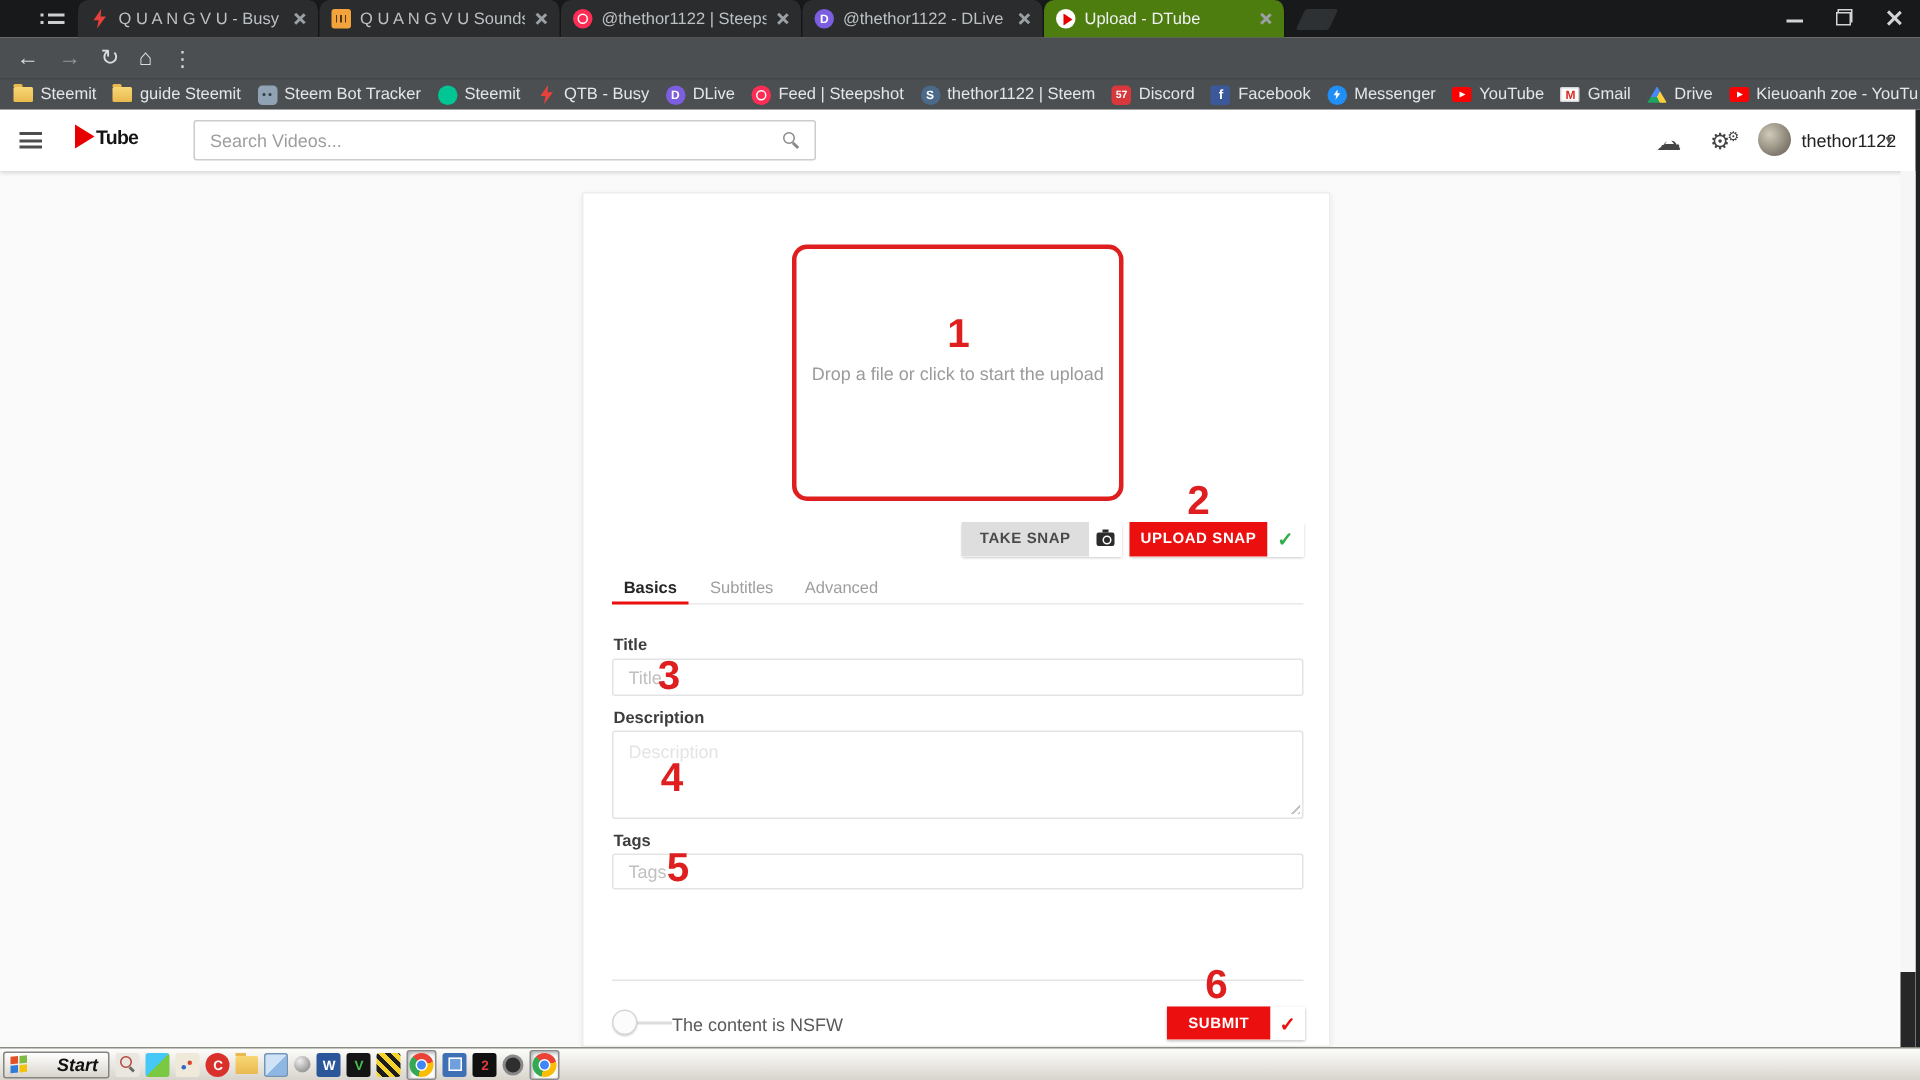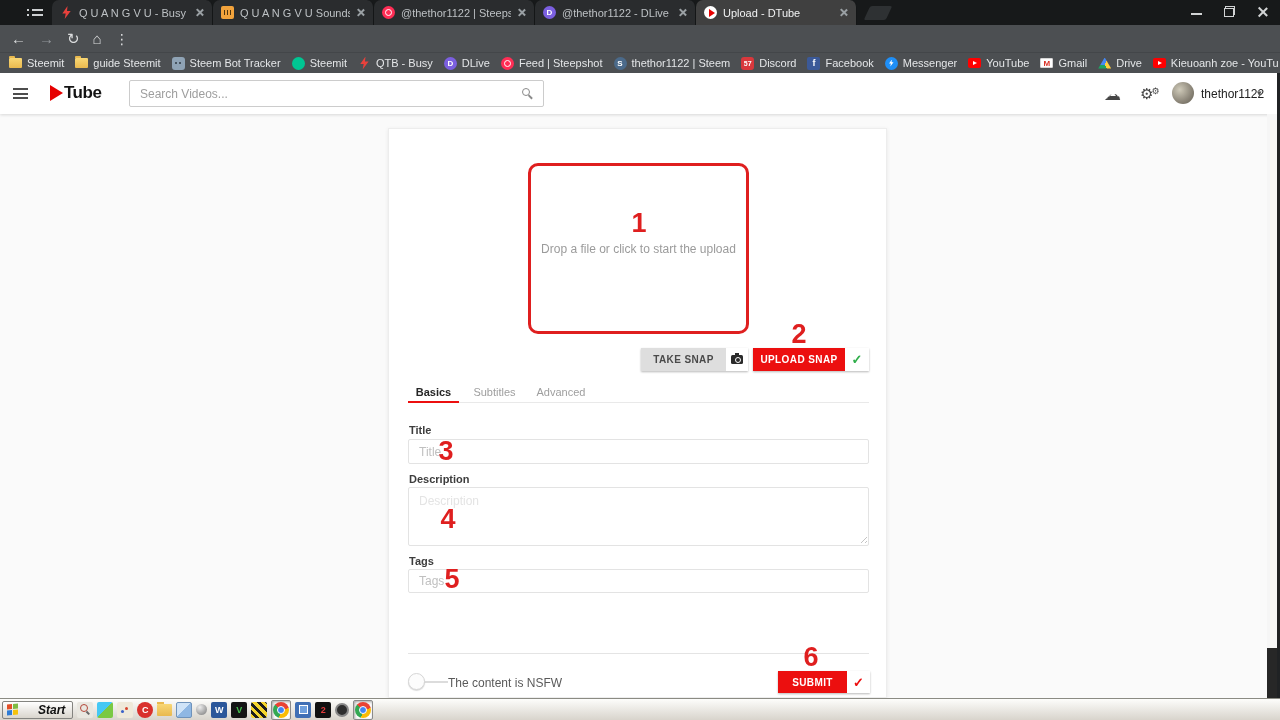--- a/index.html
+++ b/index.html
@@ -5,21 +5,21 @@
   *{margin:0;padding:0;box-sizing:border-box}
   html,body{width:1280px;height:720px;overflow:hidden}
   body{font-family:"Liberation Sans",sans-serif;background:#fafafa;position:relative}
 
   
   .tabstrip{position:absolute;top:0;left:0;right:0;height:25px;background:#17191a;display:flex;align-items:center;padding-left:24px;z-index:10}
   .ts-appicon{width:16px;height:14px;margin:0 9px 0 3px;position:relative;flex-shrink:0;cursor:pointer}
   .ts-appicon::before{content:"";position:absolute;top:3px;left:5px;right:0;height:2px;background:#cdd0d2;box-shadow:0 5px 0 #cdd0d2}
   .ts-appicon::after{content:"";position:absolute;top:3px;left:0;width:2px;height:2px;background:#cdd0d2;box-shadow:0 5px 0 #cdd0d2}
   .tab{display:flex;align-items:center;gap:6px;width:161px;height:25px;background:#2a2c2e;color:#bdc1c4;font-size:11px;padding:0 8px;border-right:1px solid #141617;cursor:pointer;border-radius:7px 7px 0 0;flex-shrink:0}
-  .tab.active{background:#404040;color:#f0f1f2}
+  .tab.active{background:#4d7c0f;color:#f0f1f2}
   .tab .title{flex:1;white-space:nowrap;overflow:hidden}
   .xicon{position:relative;width:9px;height:9px;flex-shrink:0;cursor:pointer}
   .xicon::before,.xicon::after{content:"";position:absolute;left:4px;top:0;width:1.5px;height:9px;background:#9aa0a4}
   .xicon::before{transform:rotate(45deg)}.xicon::after{transform:rotate(-45deg)}
   .newtab{width:22px;height:14px;background:#2e3133;transform:skewX(-25deg);margin-left:10px;border-radius:2px;cursor:pointer;flex-shrink:0}
   .wincontrols{position:absolute;right:12px;top:6px;display:flex;gap:22px;align-items:center;z-index:11}
   .wc{position:relative;width:11px;height:11px;cursor:pointer}
   .wc-min::after{content:"";position:absolute;left:0;right:0;bottom:2px;height:2px;background:#d2d4d5}
   .wc-max::before{content:"";position:absolute;right:0;top:0;width:8px;height:7px;border:1px solid #d2d4d5}
   .wc-max::after{content:"";position:absolute;left:0;bottom:0;width:8px;height:7px;border:1px solid #d2d4d5;background:#17191a}
@@ -74,21 +74,21 @@
   .i-yt::after{content:"";position:absolute;left:5px;top:2.5px;border-left:4px solid #fff;border-top:2.5px solid transparent;border-bottom:2.5px solid transparent}
   .i-gmail{width:13px;height:10px;background:#fefefe;border:1px solid #d5d5d5;color:#d93025;font-size:8px;border-radius:1px}
   .i-drive{width:13px;height:11px;clip-path:polygon(50% 0,100% 100%,0 100%);background:conic-gradient(from 150deg at 50% 60%,#1ea362 0 120deg,#4688f4 0 240deg,#ffcf3e 0 360deg);border-radius:0}
 
   
   .appheader{position:absolute;top:73px;left:0;right:0;height:41px;background:#fff;box-shadow:0 1px 3px rgba(0,0,0,.14);z-index:5}
   .burger{position:absolute;left:13px;top:15px;width:15px;height:11px;border-top:2px solid #4d4d4d;border-bottom:2px solid #4d4d4d;cursor:pointer}
   .burger::after{content:"";position:absolute;left:0;right:0;top:2.5px;height:2px;background:#4d4d4d}
   .logo{position:absolute;left:50px;top:10px;display:flex;align-items:center;cursor:pointer}
   .logo-d{width:0;height:0;border-top:8px solid transparent;border-bottom:8px solid transparent;border-left:13px solid #e60000}
-  .logo-text{font-size:17px;font-weight:700;color:#141414;margin-left:1px;letter-spacing:-.5px}
+  .logo-text{font-size:13px;font-weight:700;color:#141414;margin-left:1px;letter-spacing:-.5px}
   .searchbox{position:absolute;left:129px;top:7px;width:415px;height:27px;border:1px solid #ccc;border-radius:2px;display:flex;align-items:center;background:#fff}
   .searchbox input{flex:1;border:none;outline:none;font-size:12px;padding:0 10px;color:#333;background:transparent;font-family:inherit}
   .searchbox input::placeholder{color:#9e9e9e}
   .mag-g{width:11px;height:11px;position:relative;margin-right:10px;flex-shrink:0;cursor:pointer}
   .mag-g::before{content:"";position:absolute;width:6px;height:6px;border:1.5px solid #8a8a8a;border-radius:50%;left:0;top:0}
   .mag-g::after{content:"";position:absolute;width:5px;height:1.5px;background:#8a8a8a;transform:rotate(45deg);left:6px;top:8px}
   .cloudup{left:1104px;top:11px;font-size:17px;position:absolute;cursor:pointer;color:#454545}
   .cloudup::after{content:"";position:absolute;left:6px;top:8px;border-left:3px solid transparent;border-right:3px solid transparent;border-bottom:4px solid #fff}
   .gears{left:1140px;top:12px;font-size:15px;position:absolute;cursor:pointer;color:#454545}
   .gears .gsmall{font-size:9px;position:relative;top:-5px;left:-2px}

